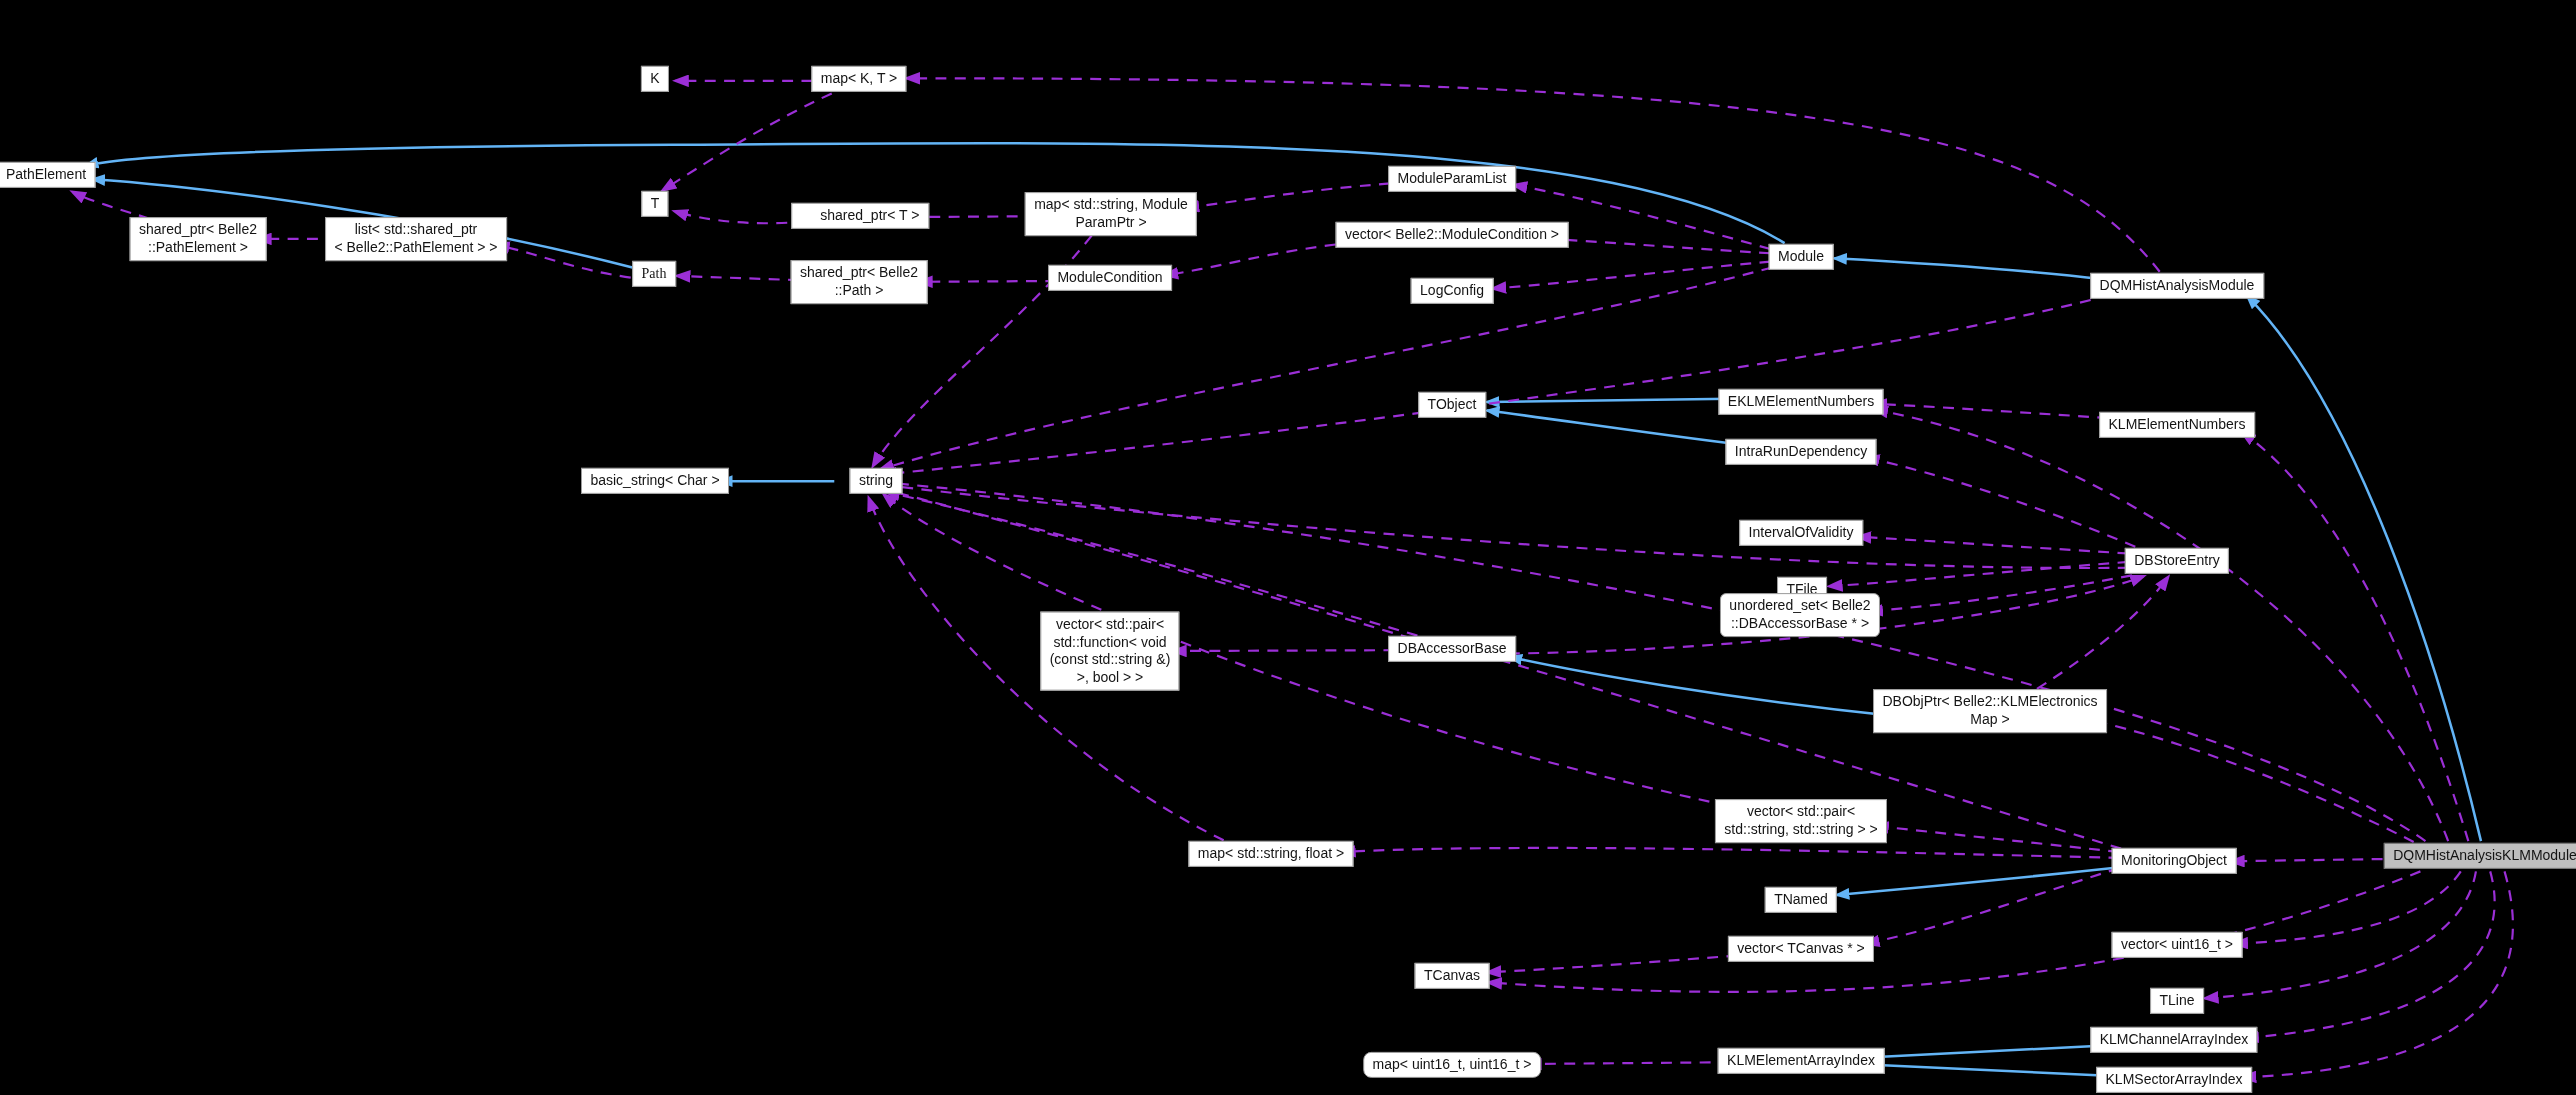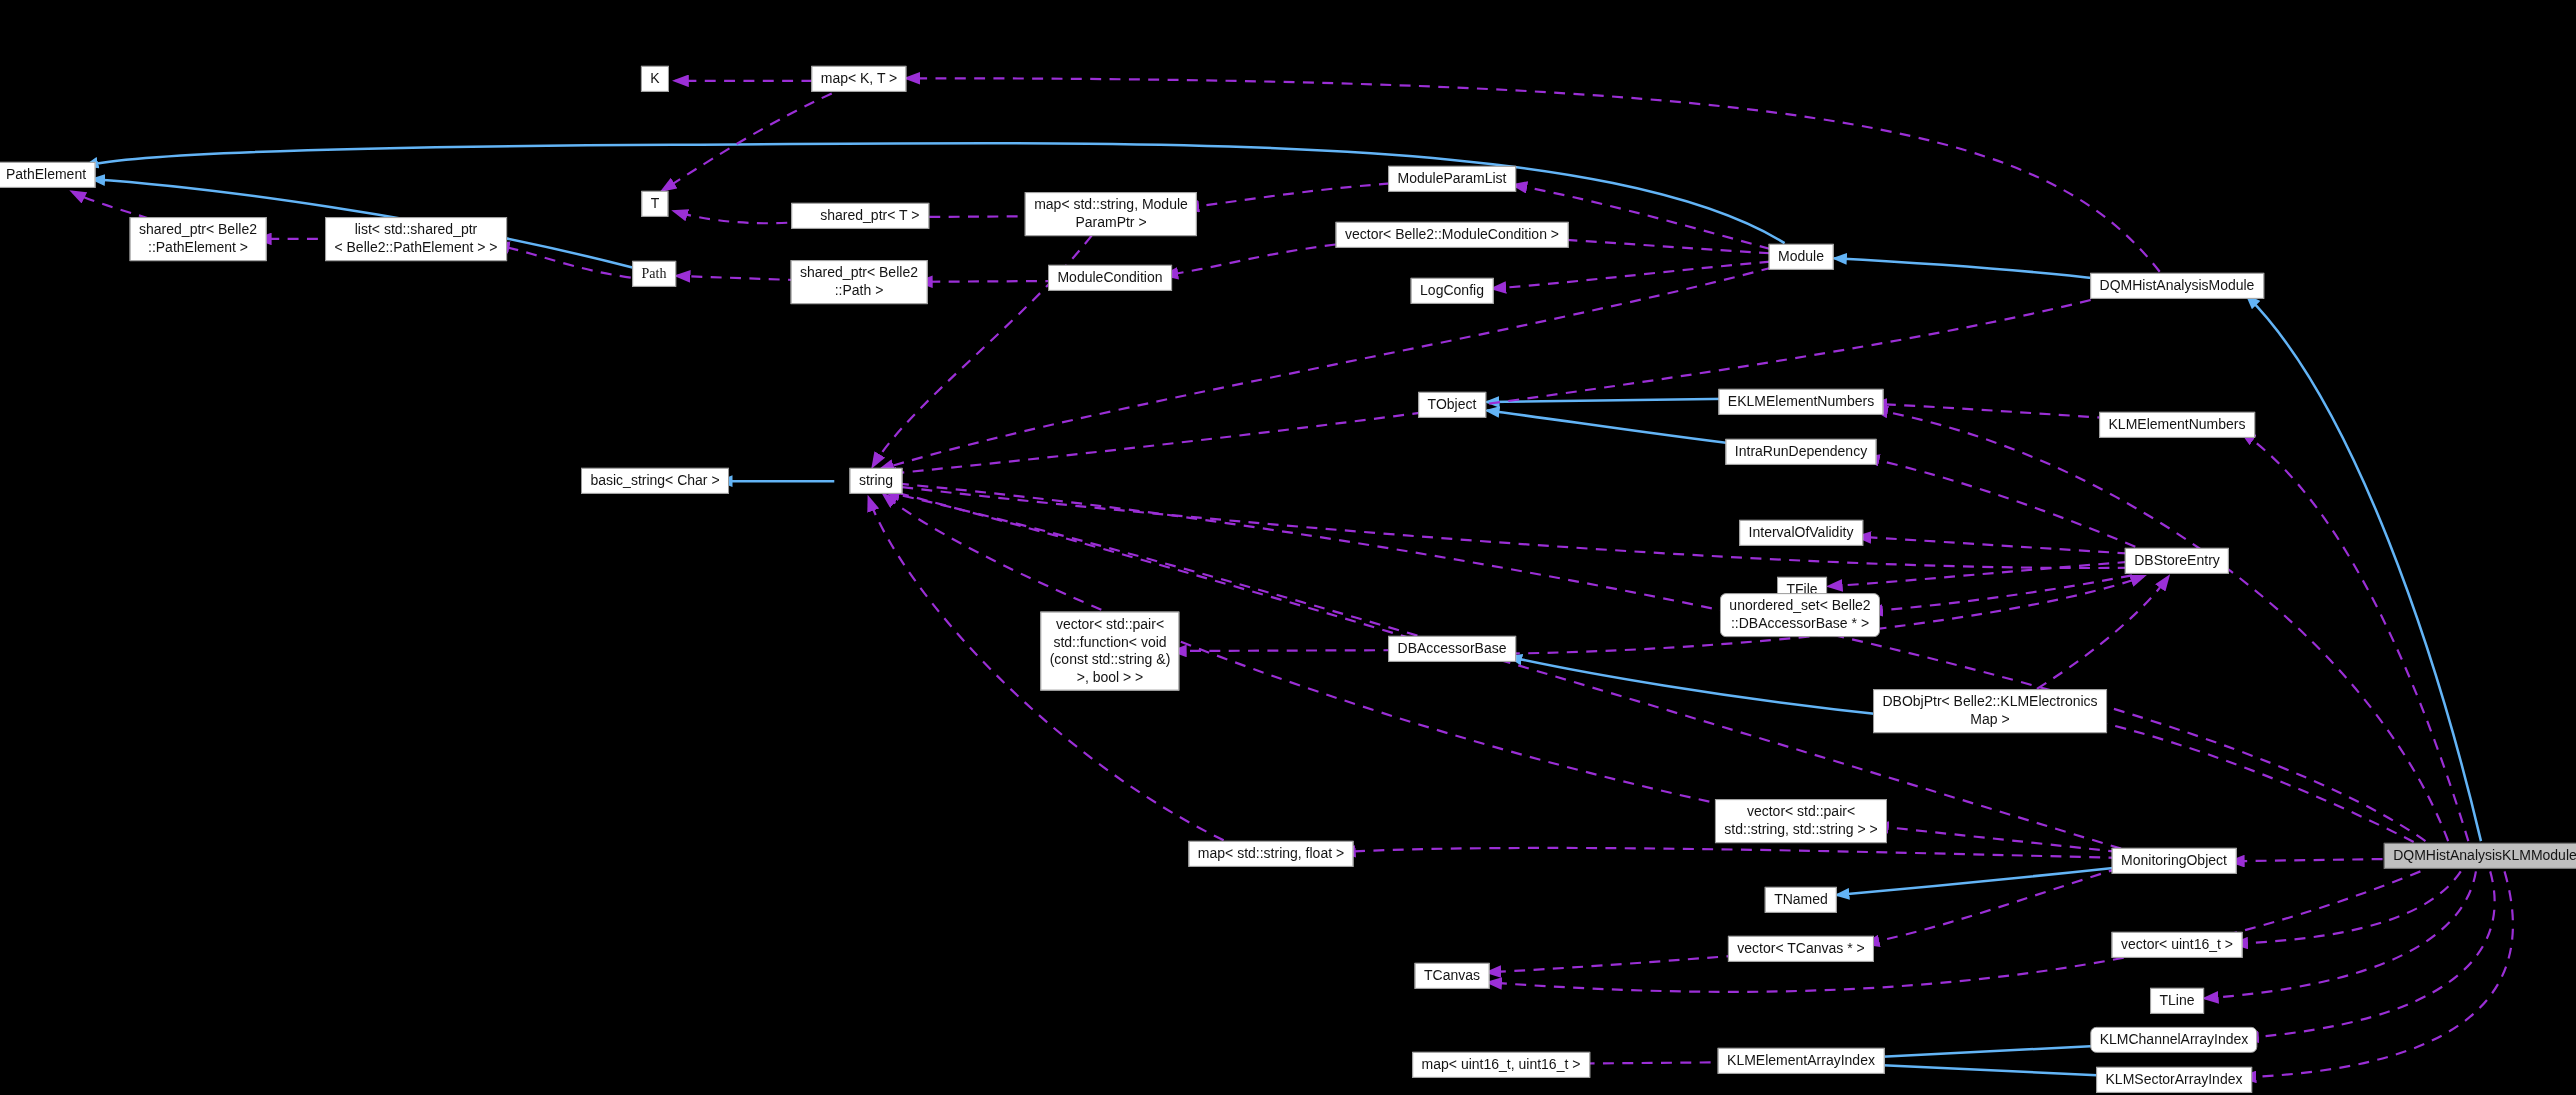--- a/index.html
+++ b/index.html
@@ -128,20 +128,20 @@
 Map &gt;</div>
       <div class="node" style="left: 1271px; top: 854px;">map&lt; std::string, float &gt;</div>
       <div class="node" style="left: 1801px; top: 821px;">vector&lt; std::pair&lt;
 std::string, std::string &gt; &gt;</div>
       <div class="node" style="left: 2174px; top: 861px;">MonitoringObject</div>
       <div class="node" style="left: 1801px; top: 900px;">TNamed</div>
       <div class="node" style="left: 1452px; top: 976px;">TCanvas</div>
       <div class="node" style="left: 1801px; top: 949px;">vector&lt; TCanvas * &gt;</div>
       <div class="node" style="left: 2177px; top: 945px;">vector&lt; uint16_t &gt;</div>
       <div class="node" style="left: 2177px; top: 1001px;">TLine</div>
-      <div class="node" style="left: 1501px; top: 1065px;">map&lt; uint16_t, uint16_t &gt;</div>
+      <div class="node" style="left: 1452px; top: 1065px; border-radius: 8px;">map&lt; uint16_t, uint16_t &gt;</div>
       <div class="node" style="left: 1801px; top: 1061px;">KLMElementArrayIndex</div>
-      <div class="node" style="left: 2174px; top: 1040px; border-radius: 6px;">KLMChannelArrayIndex</div>
+      <div class="node" style="left: 2174px; top: 1040px;">KLMChannelArrayIndex</div>
       <div class="node" style="left: 2174px; top: 1080px;">KLMSectorArrayIndex</div>
       <div class="node node-main" style="left: 2485px; top: 856px;">DQMHistAnalysisKLMModule</div>
     </div>
 </div>
 
 
 </body></html>

